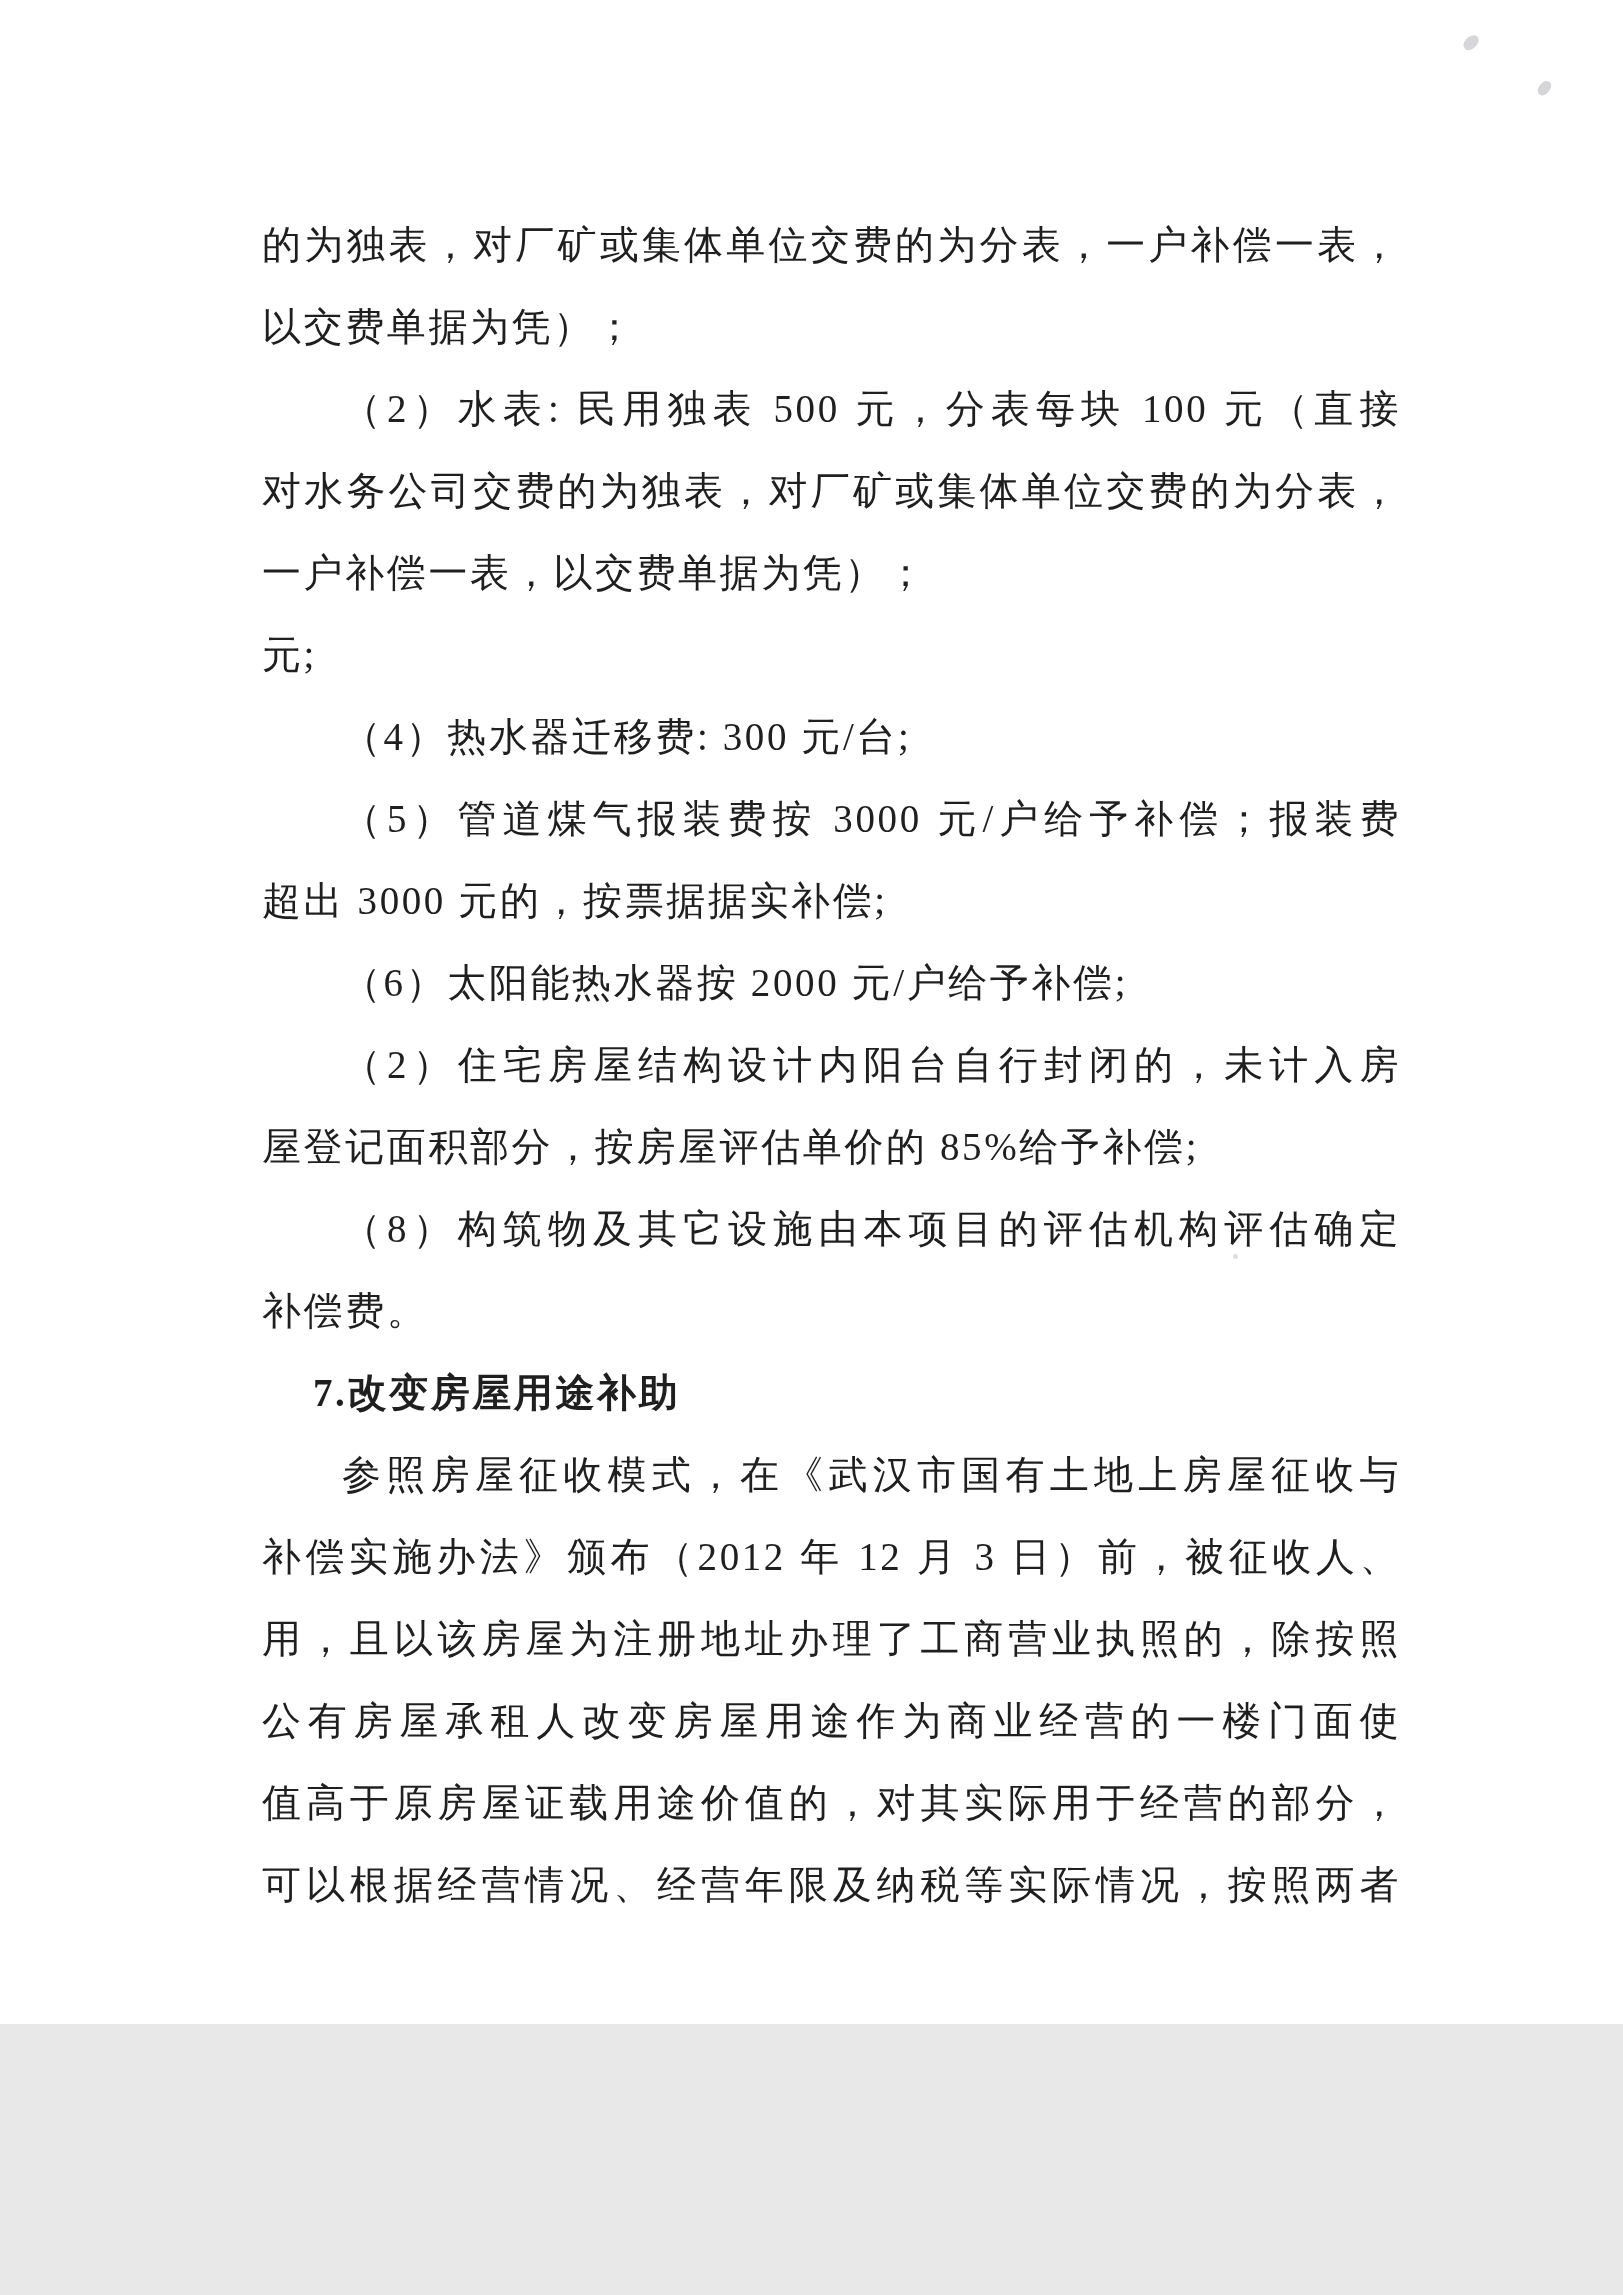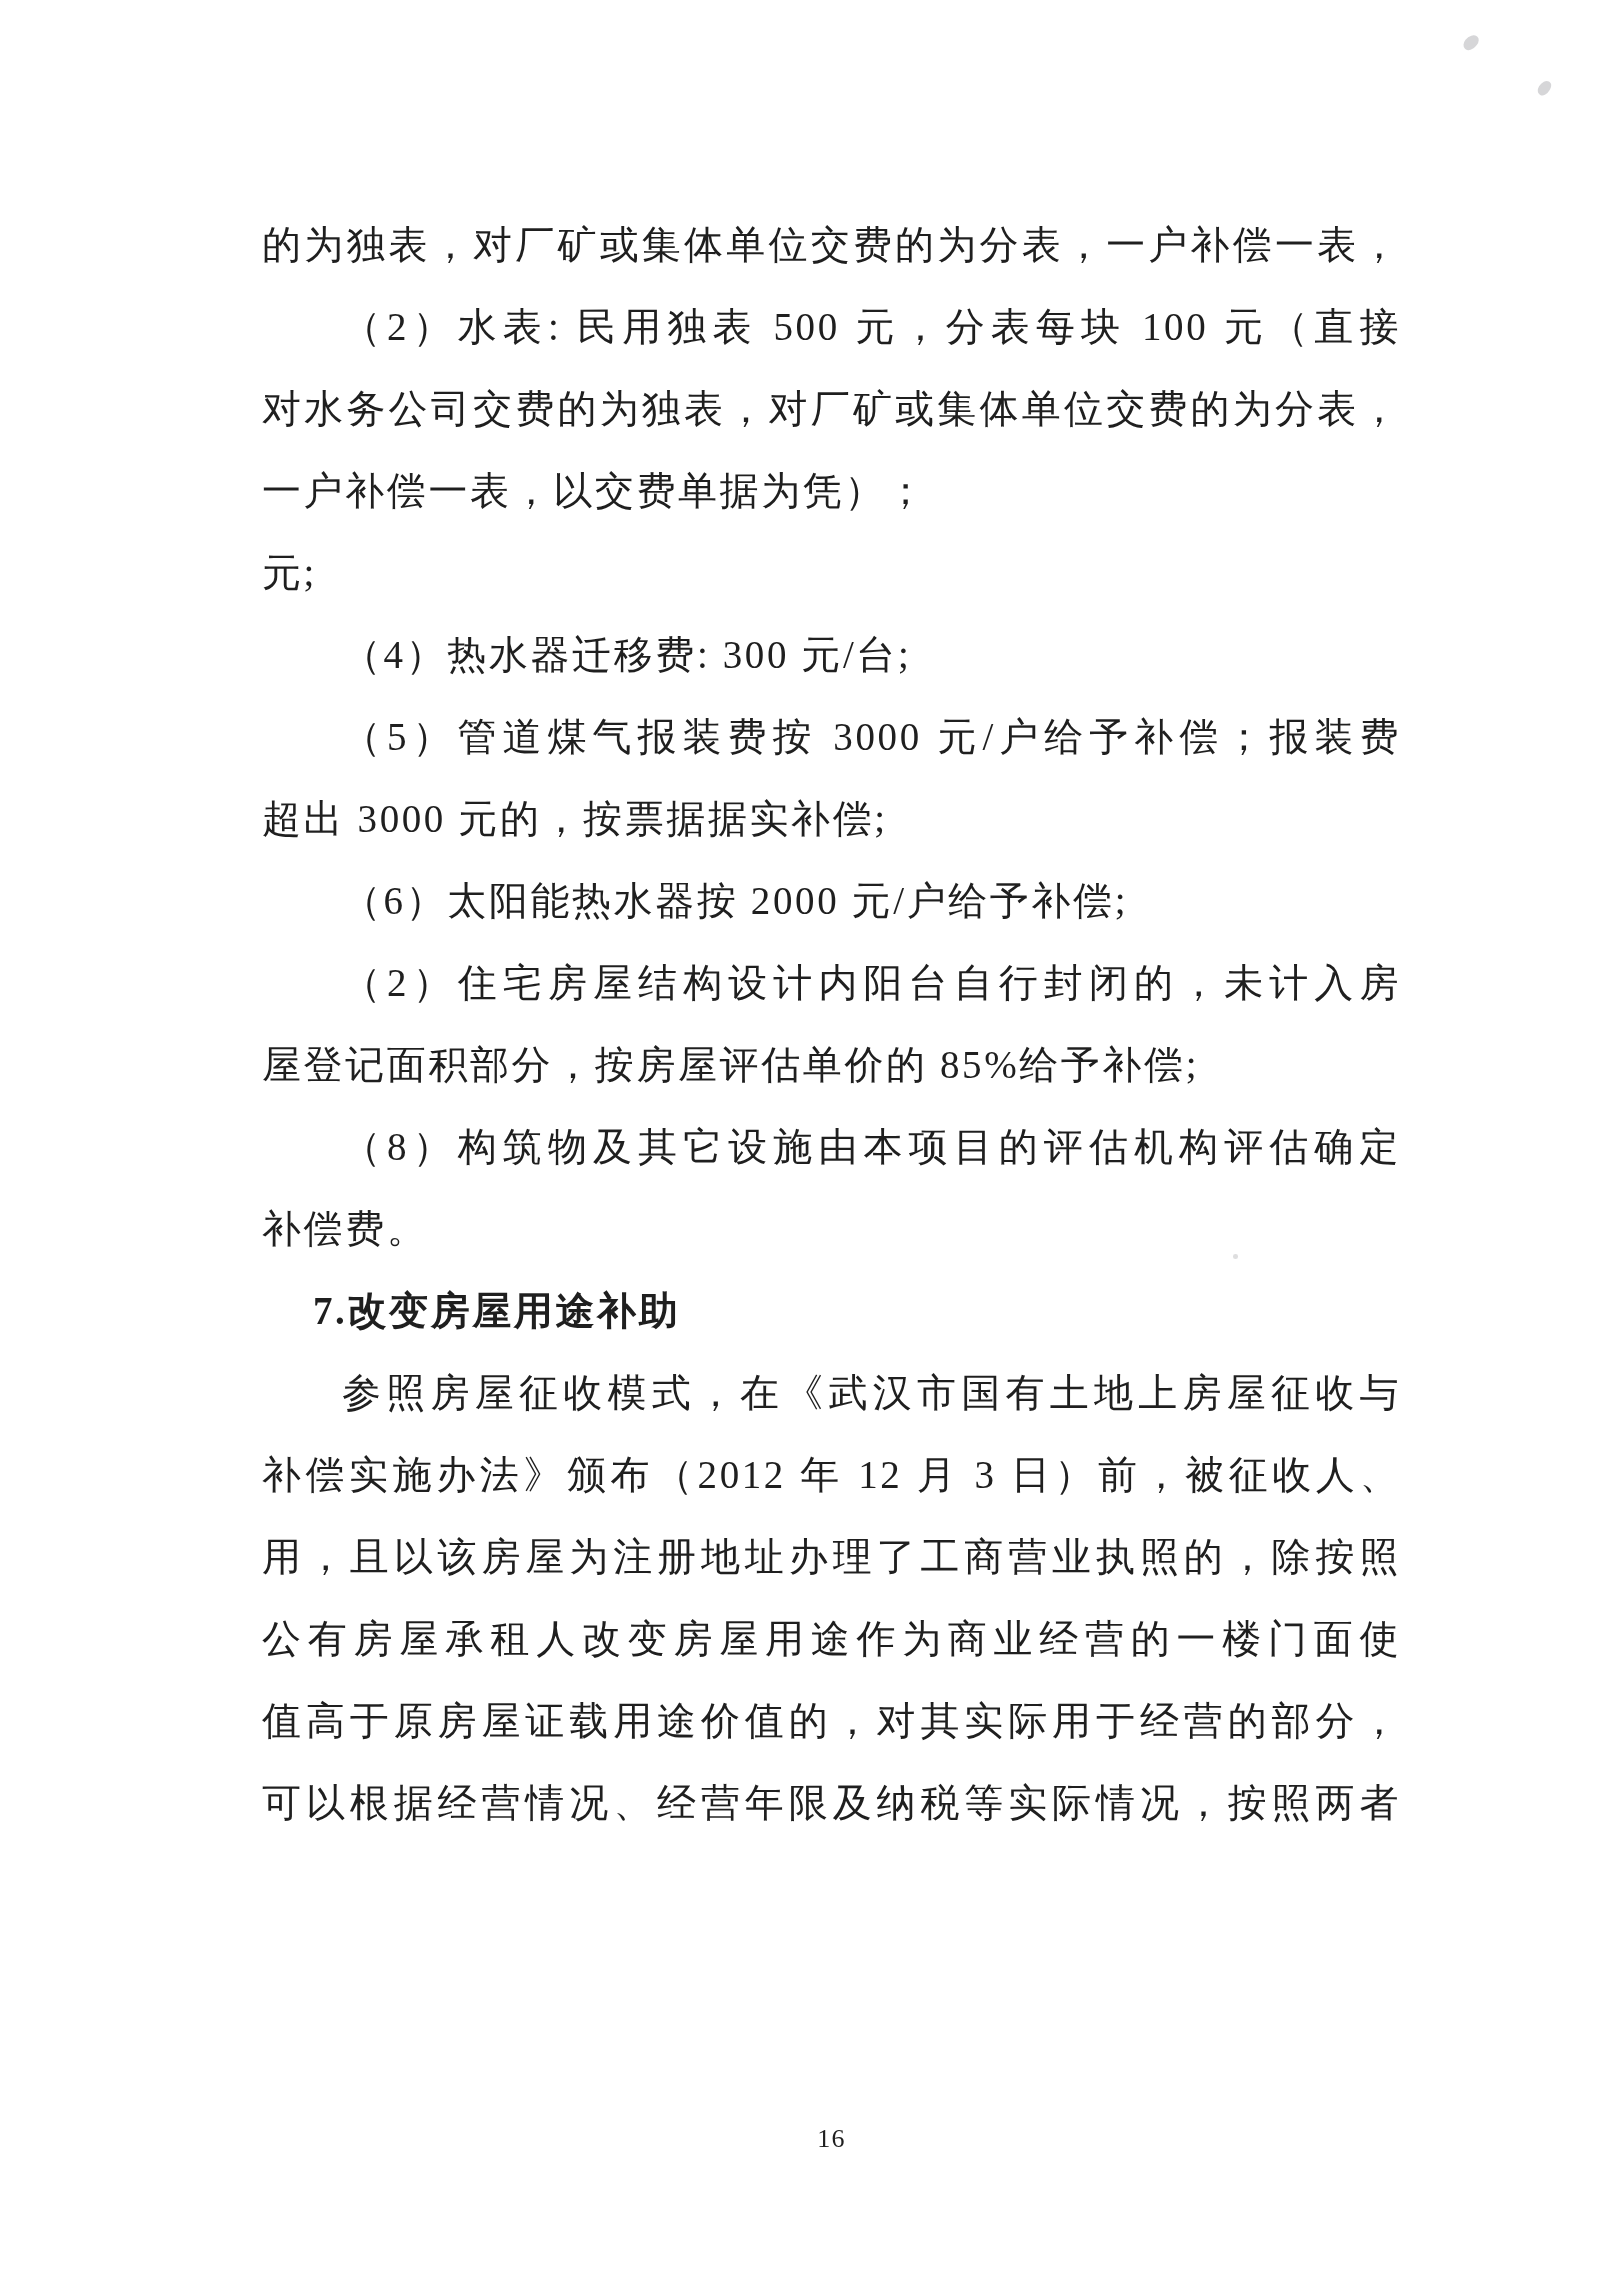--- a/index.html
+++ b/index.html
@@ -3,21 +3,21 @@
 <meta charset="utf-8">
 <style>
   html, body {
     margin: 0;
     padding: 0;
     background: #e8e8e8;
   }
   .page {
     position: relative;
     width: 1623px;
-    height: 2295px;
+    height: 2024px;
     margin: 0 auto;
     background: #ffffff;
     font-family: "Liberation Serif", "DejaVu Serif", serif;
     color: #1f1f1f;
     overflow: hidden;
   }
   .doc-body {
     position: absolute;
     left: 262px;
     top: 204px;
@@ -83,20 +83,21 @@
     border-radius: 50%;
     opacity: 0.45;
   }
 </style>
 </head>
 <body>
 
 <div class="page">
   <div class="doc-body">
       <div class="line justify">的为独表，对厂矿或集体单位交费的为分表，一户补偿一表，</div>
+      <div class="line">以交费单据为凭）；</div>
       <div class="line indent justify">（2）水表: 民用独表 500 元，分表每块 100 元（直接</div>
       <div class="line justify">对水务公司交费的为独表，对厂矿或集体单位交费的为分表，</div>
       <div class="line">一户补偿一表，以交费单据为凭）；</div>
       <div class="line">元;</div>
       <div class="line indent">（4）热水器迁移费: 300 元/台;</div>
       <div class="line indent justify">（5）管道煤气报装费按 3000 元/户给予补偿；报装费</div>
       <div class="line">超出 3000 元的，按票据据实补偿;</div>
       <div class="line indent">（6）太阳能热水器按 2000 元/户给予补偿;</div>
       <div class="line indent justify">（2）住宅房屋结构设计内阳台自行封闭的，未计入房</div>
       <div class="line">屋登记面积部分，按房屋评估单价的 85%给予补偿;</div>

